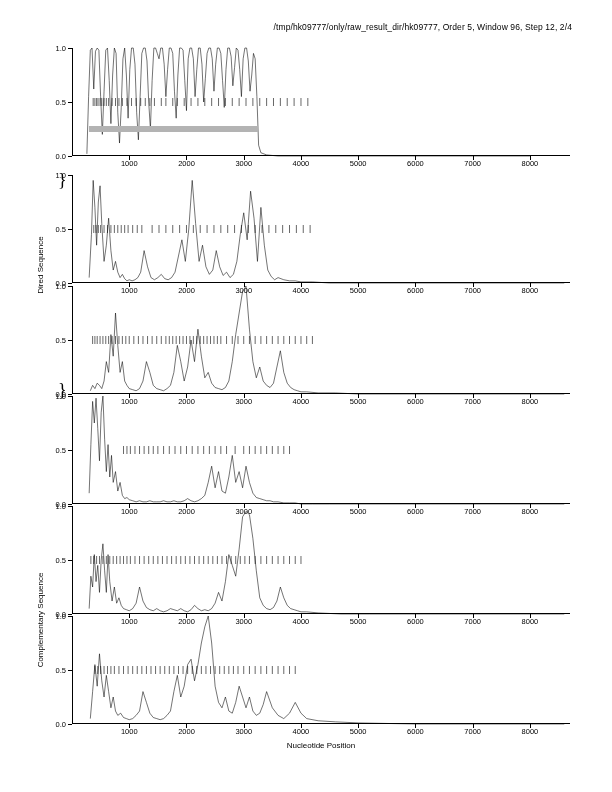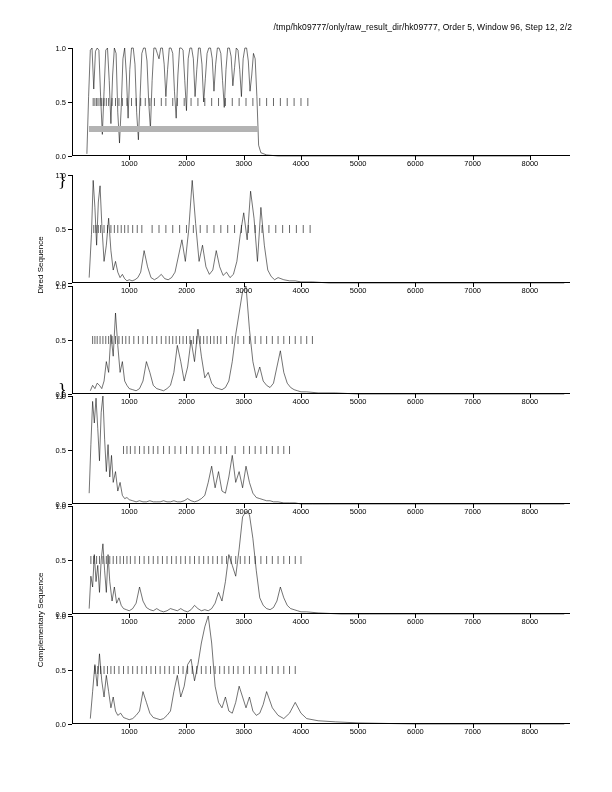--- a/index.html
+++ b/index.html
@@ -136,22 +136,23 @@
     fill: none;
     stroke: #000;
     stroke-width: 0.55;
   }
 </style>
 </head>
 <body>
 
 <div id="page">
 
-  <div class="title">/tmp/hk09777/only/raw_result_dir/hk09777, Order 5, Window 96, Step 12, 2/2</div>
-
+  <div class="title">/tmp/hk09777/only/raw_result_dir/hk09777, Order 5, Window 96, Step 12, 2/4</div>
+
+  <div class="axis-title-x">Nucleotide Position</div>
 
   <div class="axis-title-y ytitle1">Dired Sequence</div>
   <div class="axis-title-y ytitle2">Complementary Sequence</div>
 
   <div class="brace" style="left:58px; top:170px; font-size:18px;">}</div>
   <div class="brace" style="left:58px; top:380px; font-size:18px;">}</div>
 
   <div class="panels" id="panels">
       <div class="panel" style="top: 48px; height: 108px;">
         <div class="axis-left"></div>

